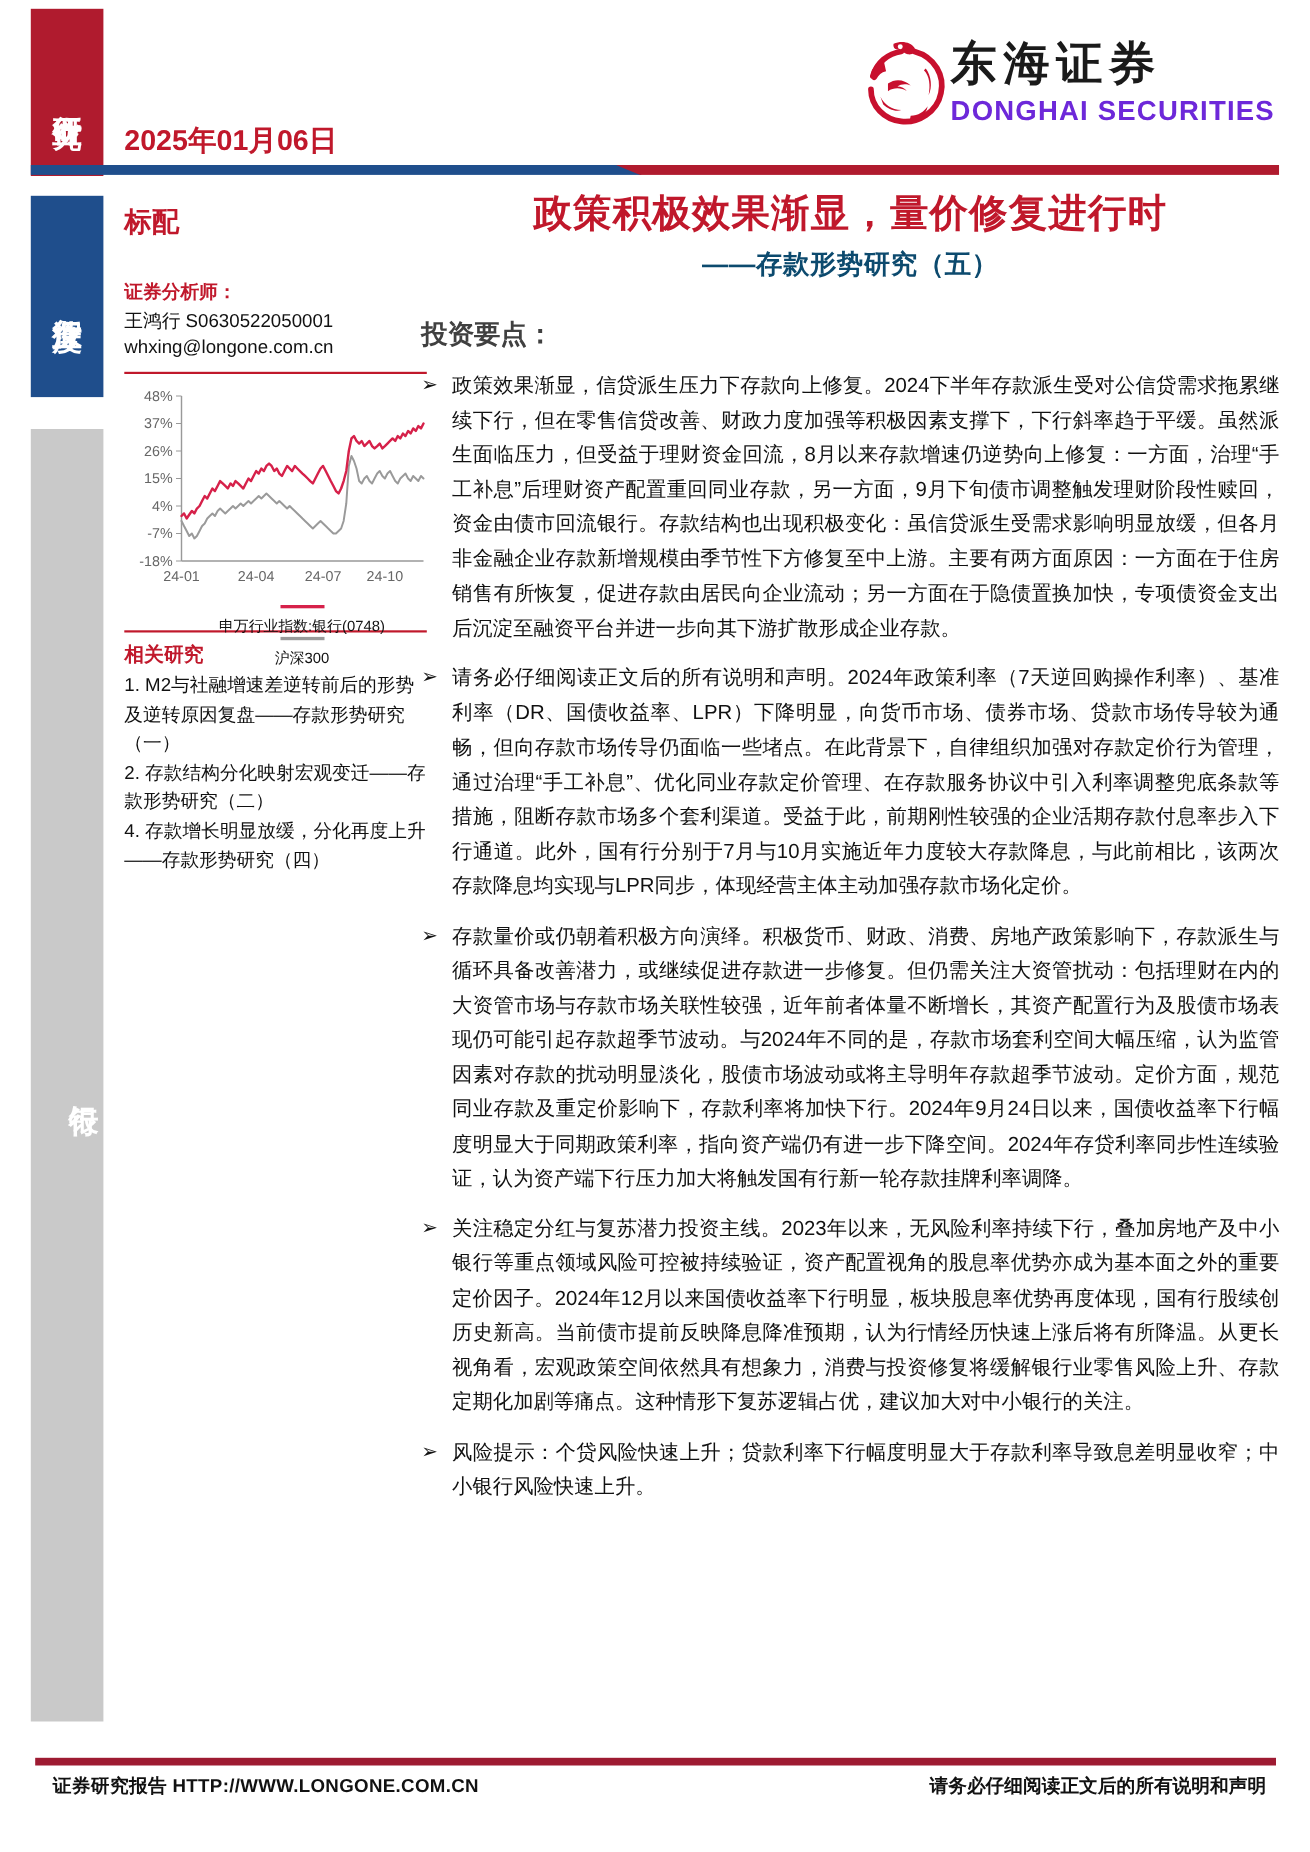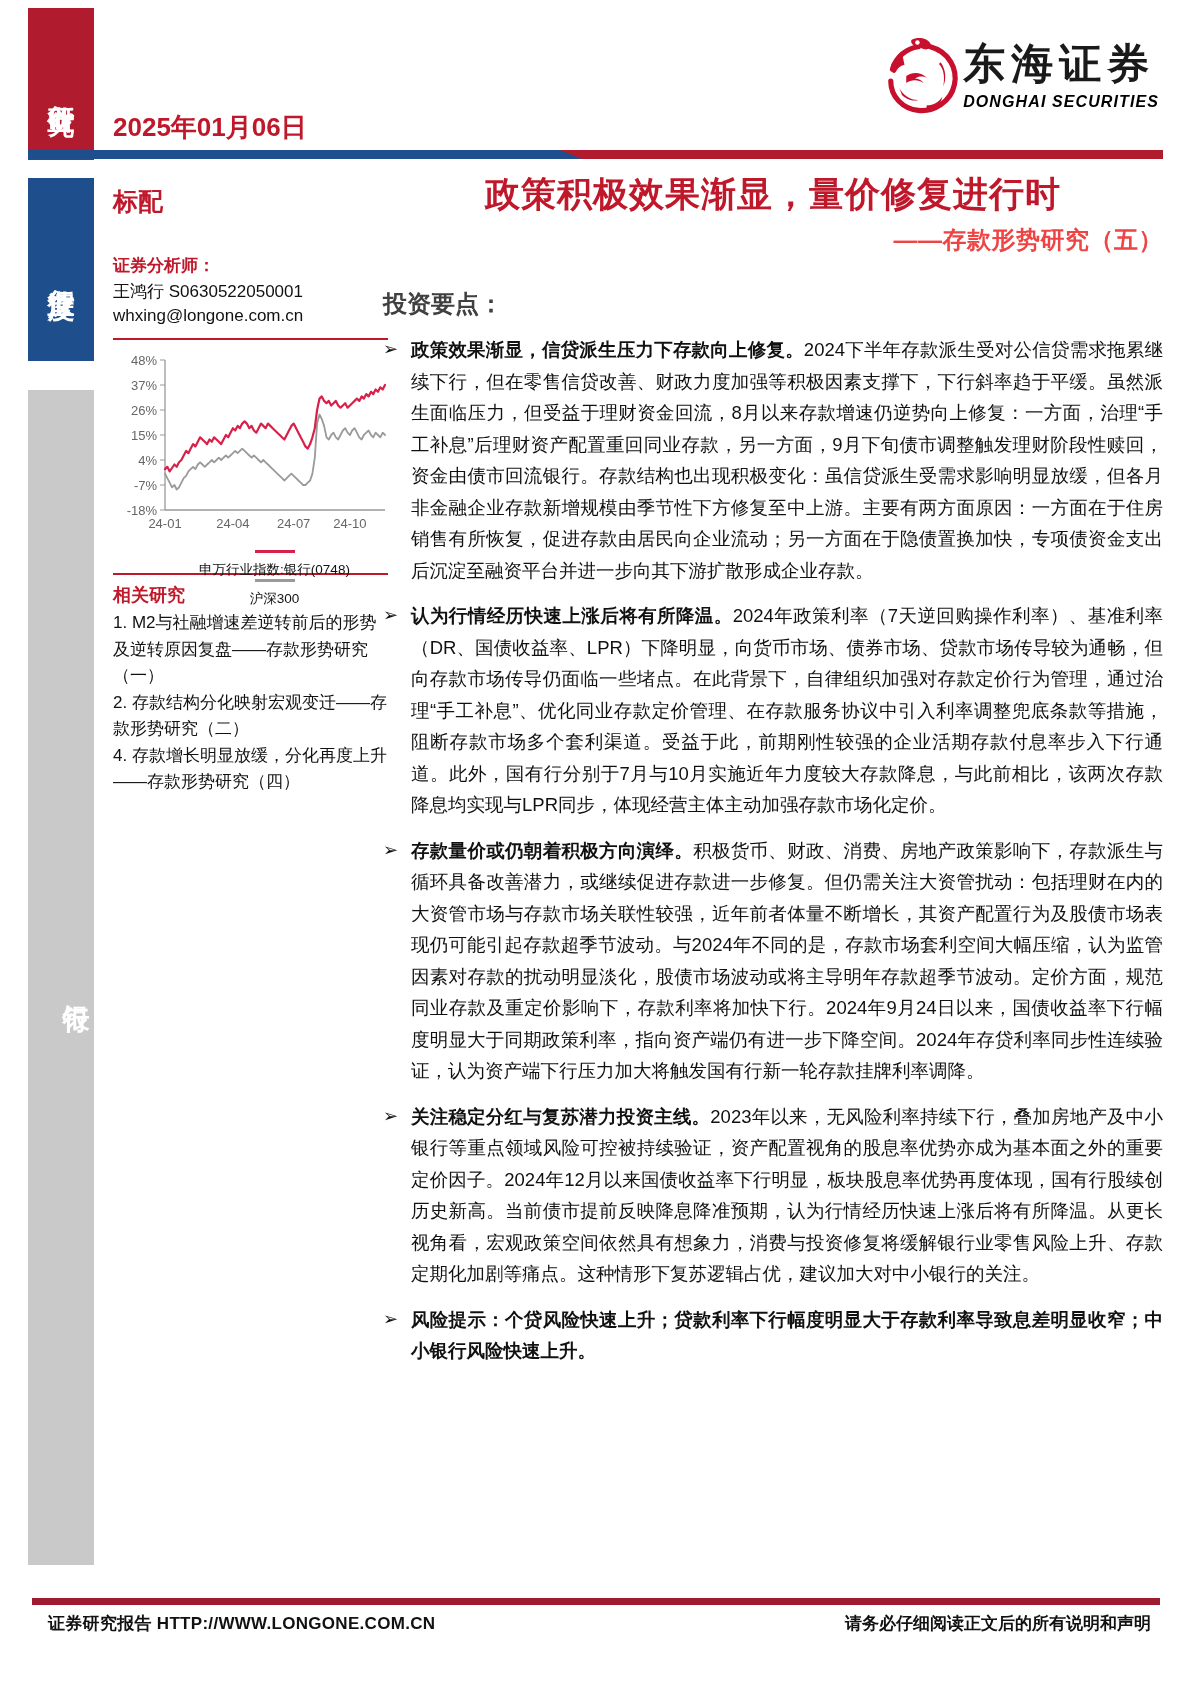--- a/index.html
+++ b/index.html
@@ -61,26 +61,25 @@
   .logo-mark { width: 86px; height: 92px; }
   .logo-text { display: flex; flex-direction: column; line-height: 1; }
   .logo-cn {
     font-size: 42px;
     font-weight: 700;
     color: #1a1a1a;
     letter-spacing: 6px;
     font-family: "Liberation Serif", "DejaVu Serif", serif;
   }
   .logo-en {
-    font-size: 16px;
-    font-weight: 700;
-    color: #000000;
+    font-size: 25px;
+    font-weight: 700;
+    color: #6d28d9;
     letter-spacing: 1.1px;
     margin-top: 9px;
-    font-style: italic;
   }
 
   
   .hdr-rule-blue {
     position: absolute;
     left: 28px;
     top: 150px;
     width: 555px;
     height: 9px;
     background: #1F4E8C;
@@ -204,22 +203,22 @@
     font-size: 35px;
     font-weight: 700;
     color: #C0182B;
     text-align: center;
     letter-spacing: 1px;
     line-height: 44px;
   }
   .doc-subtitle {
     font-size: 24px;
     font-weight: 700;
-    color: #ef4444;
-    text-align: right;
+    color: #0c4a6e;
+    text-align: center;
     margin-top: 8px;
     letter-spacing: 0.5px;
   }
   .points-head {
     font-size: 24px;
     font-weight: 700;
     color: #404040;
     margin-top: 32px;
     margin-bottom: 14px;
   }
@@ -234,21 +233,21 @@
     line-height: 31.5px;
   }
   .bullet-body {
     flex: 1 1 auto;
     font-size: 18.5px;
     line-height: 31.5px;
     text-align: justify;
     text-justify: inter-ideograph;
     color: #111;
   }
-  .bullet-body b { font-weight: 700; }
+  .bullet-body b { font-weight: 400; }
 
   
   .footer-rule {
     position: absolute;
     left: 32px;
     top: 1598px;
     width: 1128px;
     height: 7px;
     background: #9E1B32;
   }
@@ -370,21 +369,21 @@
 
     <div class="points-head">投资要点：</div>
 
     <div id="bullets">
         <div class="bullet">
           <div class="bullet-mark">➢</div>
           <div class="bullet-body"><b>政策效果渐显，信贷派生压力下存款向上修复。</b><span>2024下半年存款派生受对公信贷需求拖累继续下行，但在零售信贷改善、财政力度加强等积极因素支撑下，下行斜率趋于平缓。虽然派生面临压力，但受益于理财资金回流，8月以来存款增速仍逆势向上修复：一方面，治理“手工补息”后理财资产配置重回同业存款，另一方面，9月下旬债市调整触发理财阶段性赎回，资金由债市回流银行。存款结构也出现积极变化：虽信贷派生受需求影响明显放缓，但各月非金融企业存款新增规模由季节性下方修复至中上游。主要有两方面原因：一方面在于住房销售有所恢复，促进存款由居民向企业流动；另一方面在于隐债置换加快，专项债资金支出后沉淀至融资平台并进一步向其下游扩散形成企业存款。</span></div>
         </div>
         <div class="bullet">
           <div class="bullet-mark">➢</div>
-          <div class="bullet-body"><b>认为行情经历快速上涨后将有所降温。</b><span>2024年政策利率（7天逆回购操作利率）、基准利率（DR、国债收益率、LPR）下降明显，向货币市场、债券市场、贷款市场传导较为通畅，但向存款市场传导仍面临一些堵点。在此背景下，自律组织加强对存款定价行为管理，通过治理“手工补息”、优化同业存款定价管理、在存款服务协议中引入利率调整兜底条款等措施，阻断存款市场多个套利渠道。受益于此，前期刚性较强的企业活期存款付息率步入下行通道。此外，国有行分别于7月与10月实施近年力度较大存款降息，与此前相比，该两次存款降息均实现与LPR同步，体现经营主体主动加强存款市场化定价。</span></div>
+          <div class="bullet-body"><b>请务必仔细阅读正文后的所有说明和声明。</b><span>2024年政策利率（7天逆回购操作利率）、基准利率（DR、国债收益率、LPR）下降明显，向货币市场、债券市场、贷款市场传导较为通畅，但向存款市场传导仍面临一些堵点。在此背景下，自律组织加强对存款定价行为管理，通过治理“手工补息”、优化同业存款定价管理、在存款服务协议中引入利率调整兜底条款等措施，阻断存款市场多个套利渠道。受益于此，前期刚性较强的企业活期存款付息率步入下行通道。此外，国有行分别于7月与10月实施近年力度较大存款降息，与此前相比，该两次存款降息均实现与LPR同步，体现经营主体主动加强存款市场化定价。</span></div>
         </div>
         <div class="bullet">
           <div class="bullet-mark">➢</div>
           <div class="bullet-body"><b>存款量价或仍朝着积极方向演绎。</b><span>积极货币、财政、消费、房地产政策影响下，存款派生与循环具备改善潜力，或继续促进存款进一步修复。但仍需关注大资管扰动：包括理财在内的大资管市场与存款市场关联性较强，近年前者体量不断增长，其资产配置行为及股债市场表现仍可能引起存款超季节波动。与2024年不同的是，存款市场套利空间大幅压缩，认为监管因素对存款的扰动明显淡化，股债市场波动或将主导明年存款超季节波动。定价方面，规范同业存款及重定价影响下，存款利率将加快下行。2024年9月24日以来，国债收益率下行幅度明显大于同期政策利率，指向资产端仍有进一步下降空间。2024年存贷利率同步性连续验证，认为资产端下行压力加大将触发国有行新一轮存款挂牌利率调降。</span></div>
         </div>
         <div class="bullet">
           <div class="bullet-mark">➢</div>
           <div class="bullet-body"><b>关注稳定分红与复苏潜力投资主线。</b><span>2023年以来，无风险利率持续下行，叠加房地产及中小银行等重点领域风险可控被持续验证，资产配置视角的股息率优势亦成为基本面之外的重要定价因子。2024年12月以来国债收益率下行明显，板块股息率优势再度体现，国有行股续创历史新高。当前债市提前反映降息降准预期，认为行情经历快速上涨后将有所降温。从更长视角看，宏观政策空间依然具有想象力，消费与投资修复将缓解银行业零售风险上升、存款定期化加剧等痛点。这种情形下复苏逻辑占优，建议加大对中小银行的关注。</span></div>
         </div>
         <div class="bullet">

